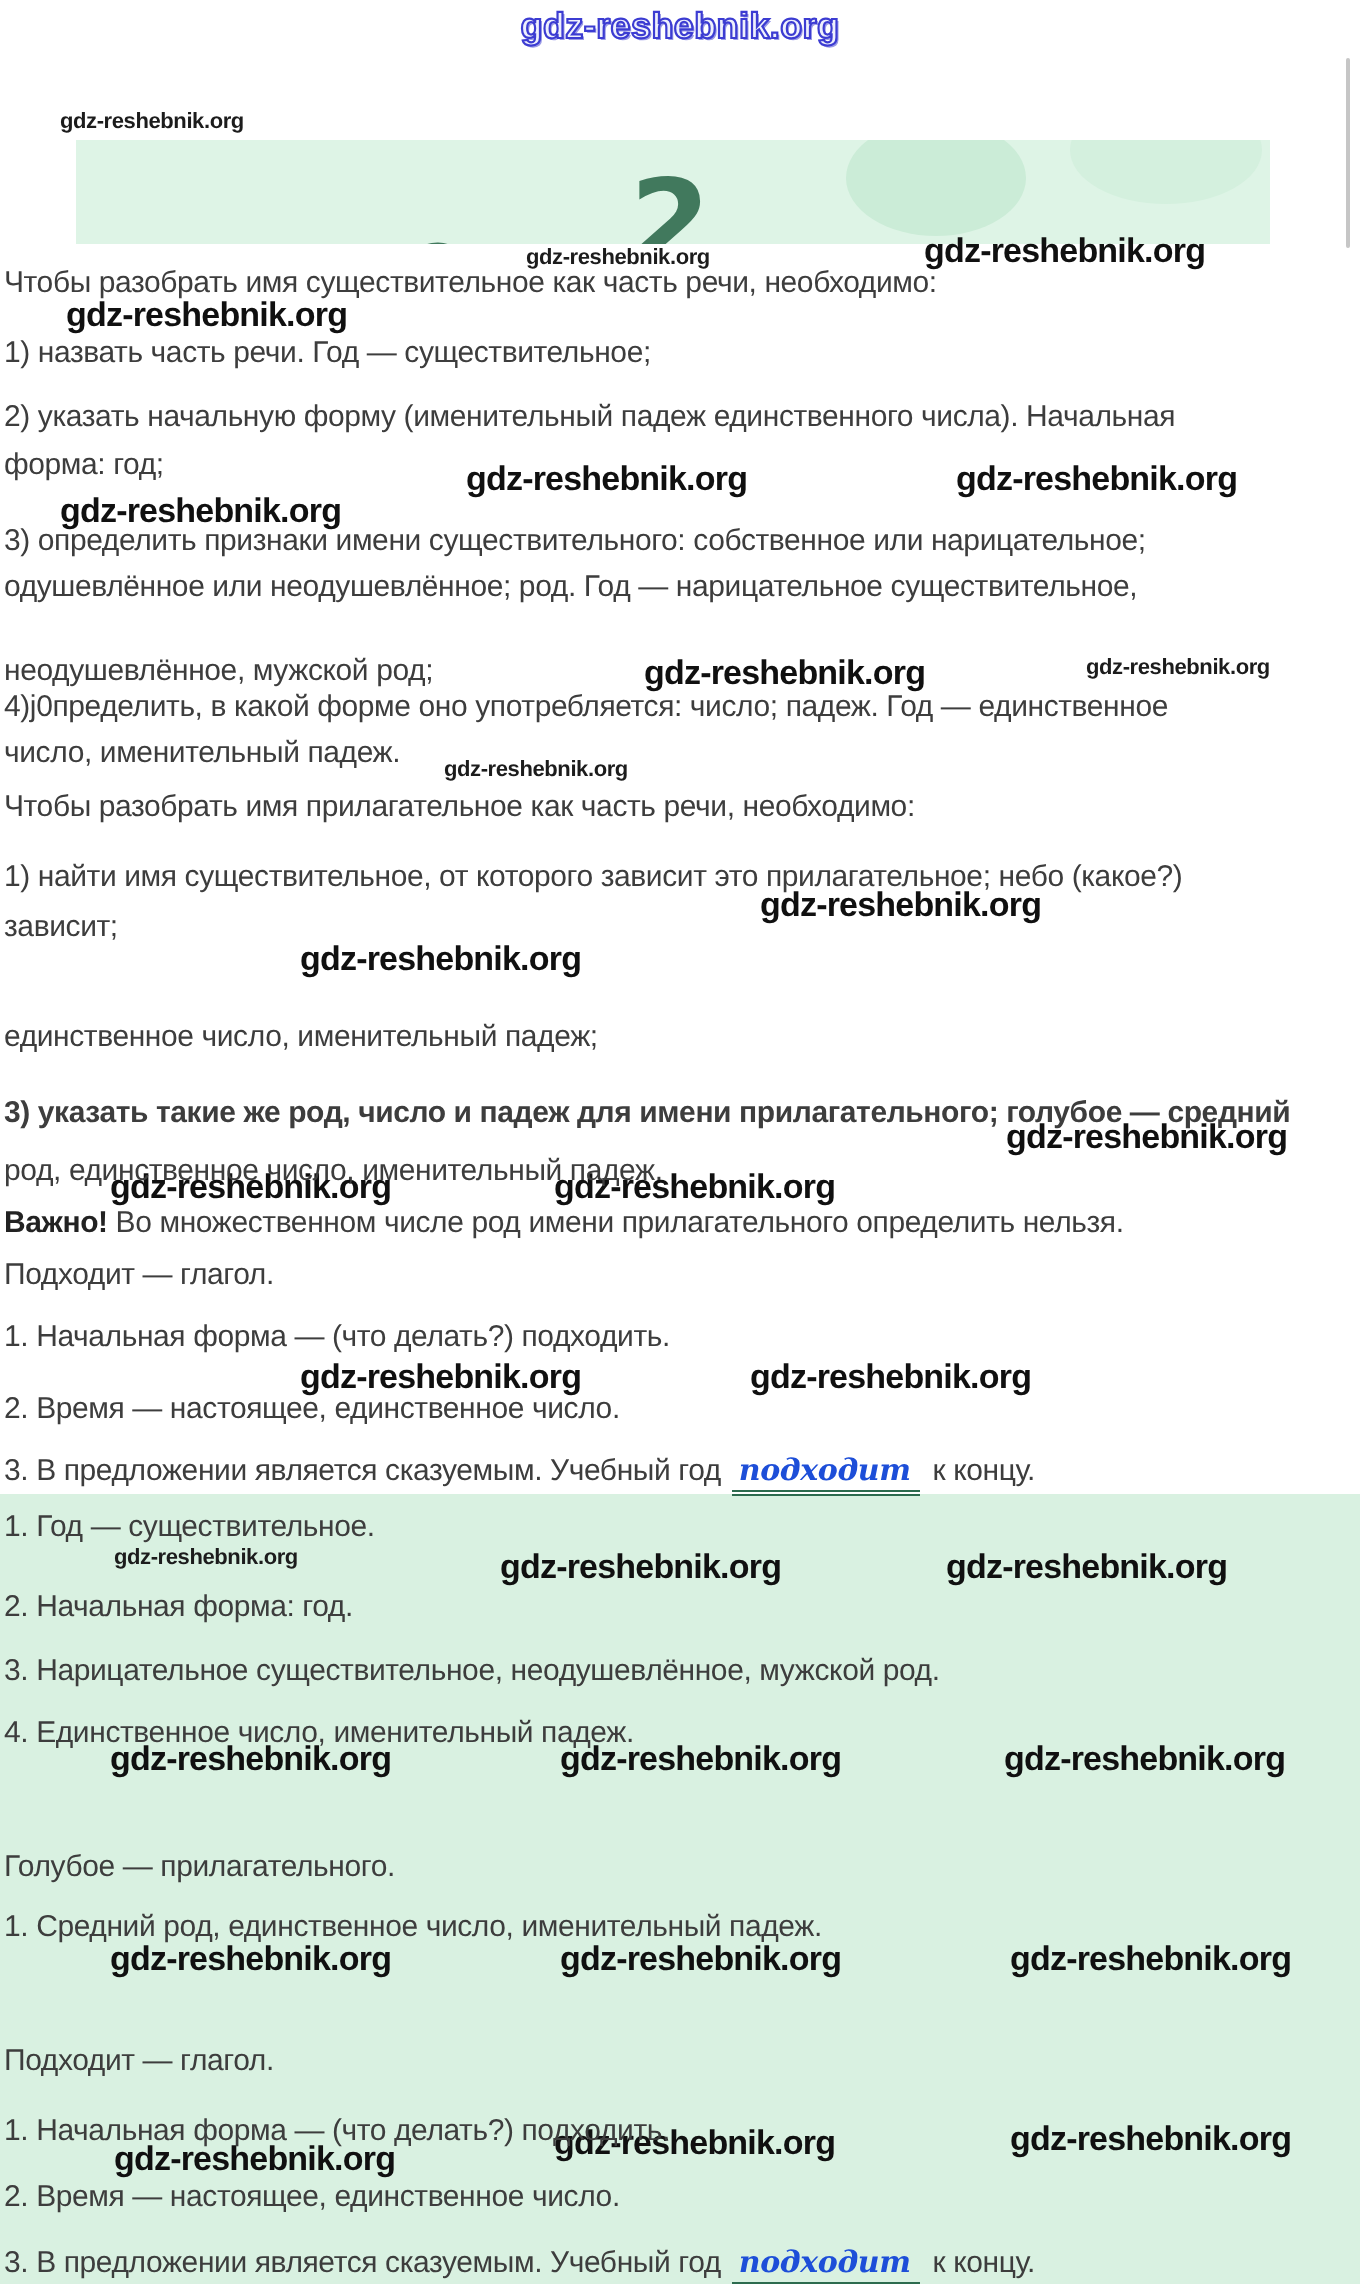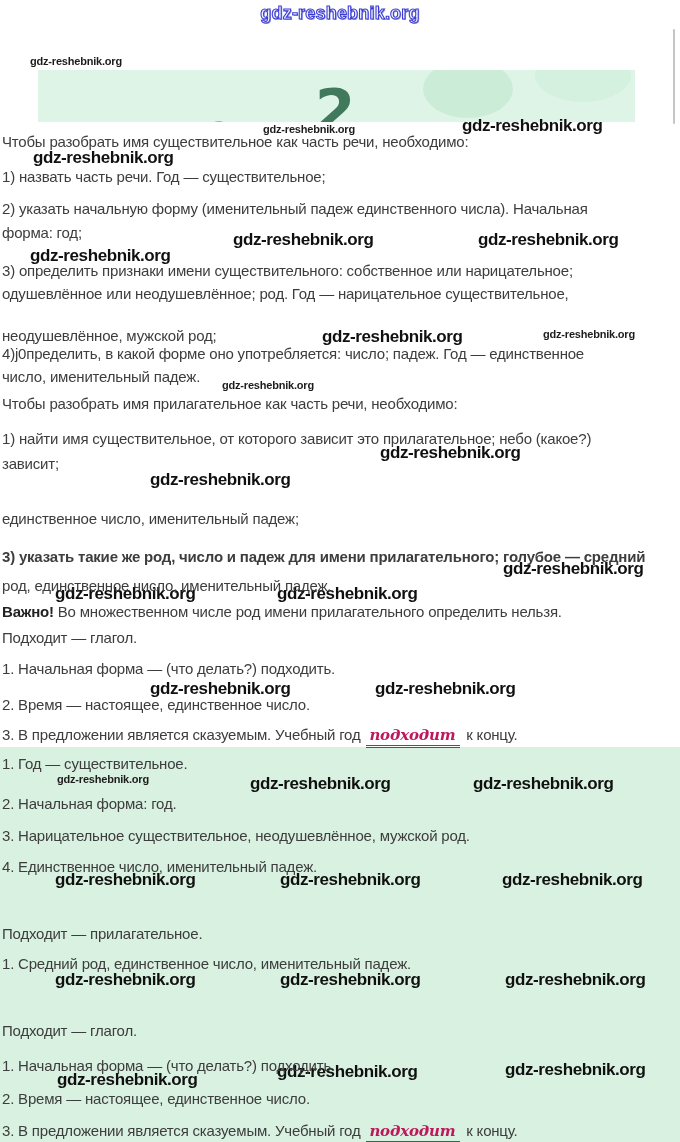--- a/index.html
+++ b/index.html
@@ -7,21 +7,21 @@
     position:relative;width:680px;height:1142px;overflow:hidden;
     background:#ffffff;font-family:"Liberation Sans",sans-serif;
   }
   .line{
     position:absolute;left:2px;white-space:nowrap;
     font-size:15px;letter-spacing:-0.2px;color:#3d3d3d;
   }
   .line b{color:#222;}
   .verb{
     font-family:"DejaVu Serif",serif;font-style:italic;font-weight:600;
-    color:#be185d;border-bottom:3px double #2c6b4e;
+    color:#1d4ed8;border-bottom:3px double #2c6b4e;
     padding:0 5px 1px 3px;margin:0 2px;
   }
   .wm{
     position:absolute;white-space:nowrap;color:#101010;
     font-weight:700;font-size:17px;letter-spacing:-0.4px;
   }
   .wm.sm{font-size:11px;font-weight:600;letter-spacing:-0.2px;color:#1c1c1c;}
   .wm.blue{
     left:50%;transform:translateX(-50%);top:3px;
     font-size:18px;font-weight:700;letter-spacing:0.2px;
@@ -117,21 +117,21 @@
   <div class="line" style="top:660px;">1. Начальная форма — (что делать?) подходить.</div>
   <div class="line" style="top:696px;">2. Время — настоящее, единственное число.</div>
   <div class="line" style="top:726px;">
     <span>3. В предложении является сказуемым. Учебный год </span><span class="verb">подходит</span><span> к концу.</span>
   </div>
 
   <div class="line" style="top:755px;">1. Год — существительное.</div>
   <div class="line" style="top:795px;">2. Начальная форма: год.</div>
   <div class="line" style="top:827px;">3. Нарицательное существительное, неодушевлённое, мужской род.</div>
   <div class="line" style="top:858px;">4. Единственное число, именительный падеж.</div>
-  <div class="line" style="top:925px;">Подходит — прилагательное.</div>
+  <div class="line" style="top:925px;">Голубое — прилагательного.</div>
   <div class="line" style="top:955px;">1. Средний род, единственное число, именительный падеж.</div>
   <div class="line" style="top:1022px;">Подходит — глагол.</div>
   <div class="line" style="top:1057px;">1. Начальная форма — (что делать?) подходить.</div>
   <div class="line" style="top:1090px;">2. Время — настоящее, единственное число.</div>
   <div class="line" style="top:1122px;">
     <span>3. В предложении является сказуемым. Учебный год </span><span class="verb">подходит</span><span> к концу.</span>
   </div>
 
 </div>
 

